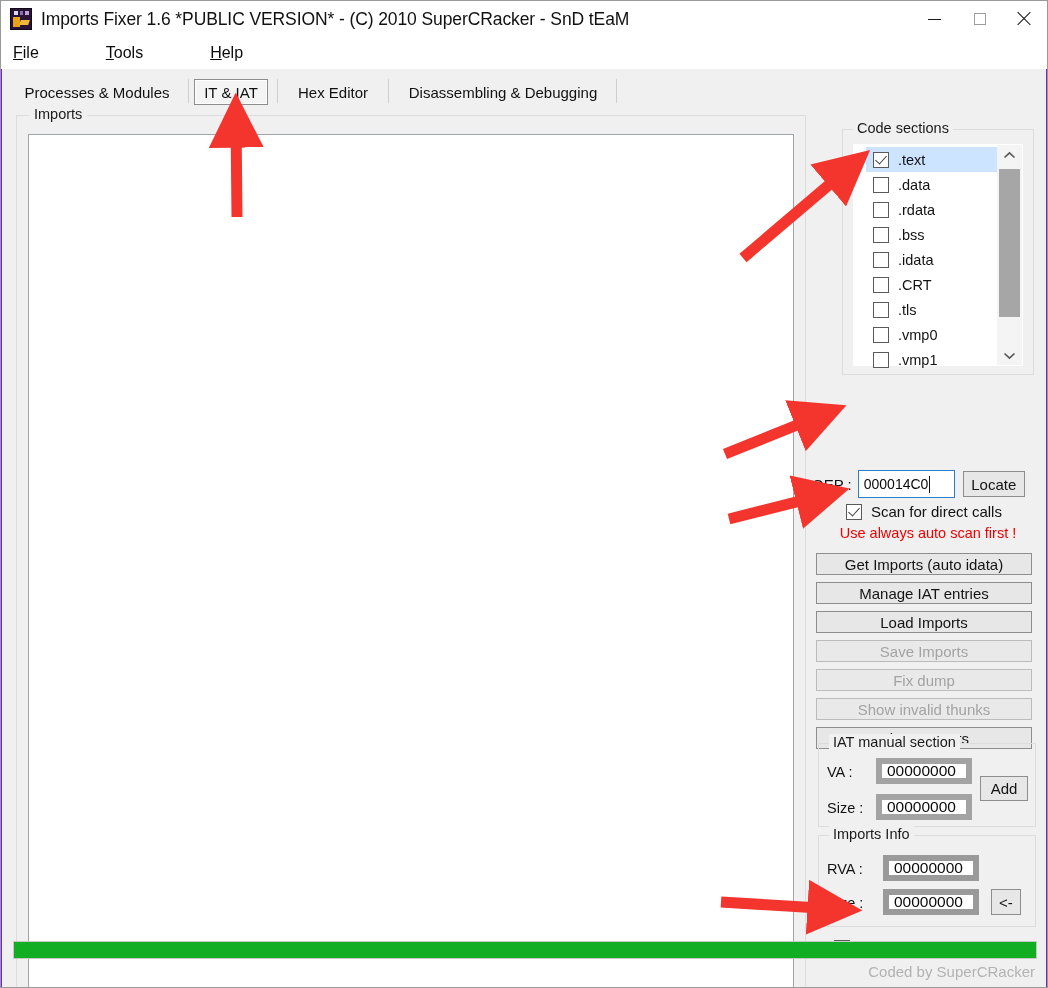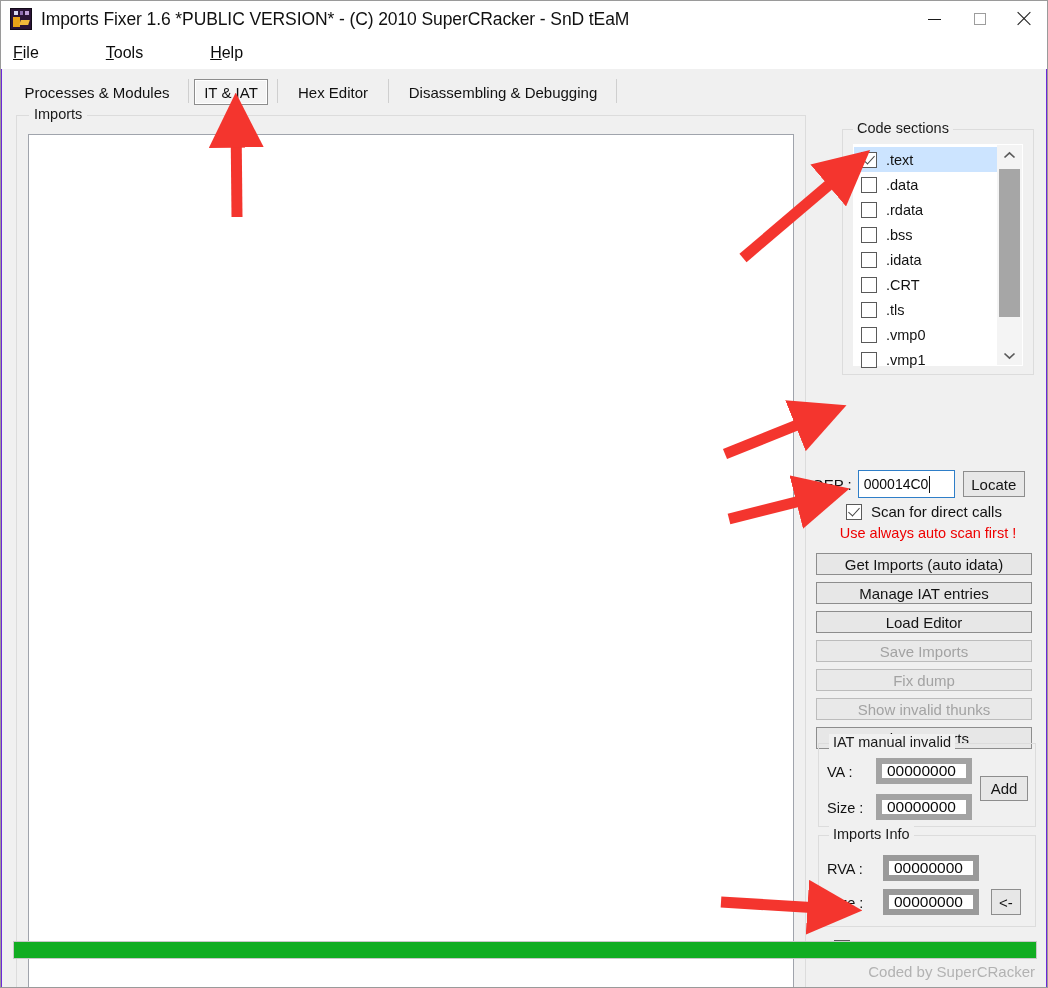--- a/index.html
+++ b/index.html
@@ -173,21 +173,21 @@
   #codesec-group { left: 32px; top: 14px; width: 192px; height: 246px; }
   #codesec-list {
     position: absolute;
     left: 10px; top: 14px;
     width: 170px; height: 222px;
     background: #ffffff;
     border: 1px solid #ffffff;
     box-sizing: border-box;
     display: flex;
   }
-  #codesec-items { width: 145px; padding-top: 2px; }
+  #codesec-items { width: 145px; padding-top: 2px; margin-left: 12px; }
   .sec-row {
     height: 25px;
     display: flex;
     align-items: center;
     padding-left: 7px;
     box-sizing: border-box;
   }
   .sec-row.sel { background: #cce4ff; }
   .cbx {
     width: 16px; height: 16px;
@@ -481,28 +481,28 @@
       </div>
 
       <div id="scan-row">
         <div class="cbx checked"></div>
         <div id="scan-label">Scan for direct calls</div>
       </div>
       <div id="warn-text">Use always auto scan first !</div>
 
       <div class="btn stackbtn" style="top:438px;">Get Imports (auto idata)</div>
       <div class="btn stackbtn" style="top:467px;">Manage IAT entries</div>
-      <div class="btn stackbtn" style="top:496px;">Load Editor</div>
+      <div class="btn stackbtn" style="top:496px;">Load Imports</div>
       <div class="btn stackbtn disabled" style="top:525px;">Save Imports</div>
       <div class="btn stackbtn disabled" style="top:554px;">Fix dump</div>
       <div class="btn stackbtn disabled" style="top:583px;">Show invalid thunks</div>
       <div class="btn stackbtn" style="top:612px;">Clear Imports</div>
 
       <div class="groupbox" id="iat-group">
-        <div class="legend">IAT manual invalid</div>
+        <div class="legend">IAT manual section</div>
         <div class="fld-label" style="left:8px; top:20px;">VA :</div>
         <div class="txtfield" style="left:57px; top:14px; width:96px; height:26px;">00000000</div>
         <div class="fld-label" style="left:8px; top:56px;">Size :</div>
         <div class="txtfield" style="left:57px; top:50px; width:96px; height:26px;">00000000</div>
         <div class="btn" style="position:absolute; left:161px; top:32px; width:48px; height:25px;">Add</div>
       </div>
 
       <div class="groupbox" id="imports-info-group">
         <div class="legend">Imports Info</div>
         <div class="fld-label" style="left:8px; top:25px;">RVA :</div>

